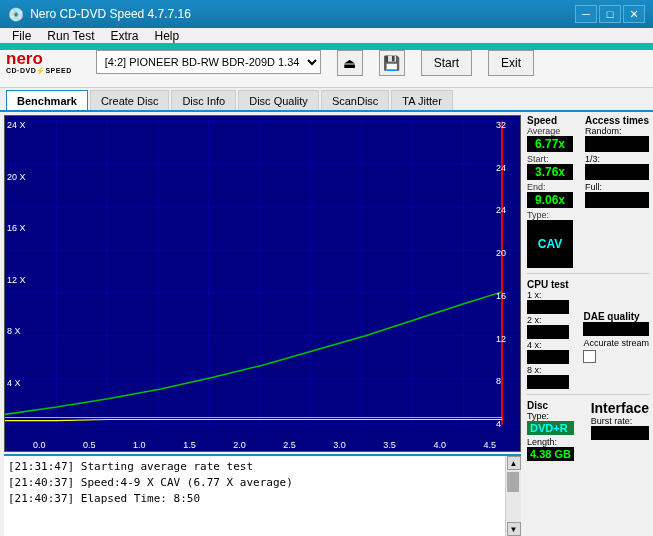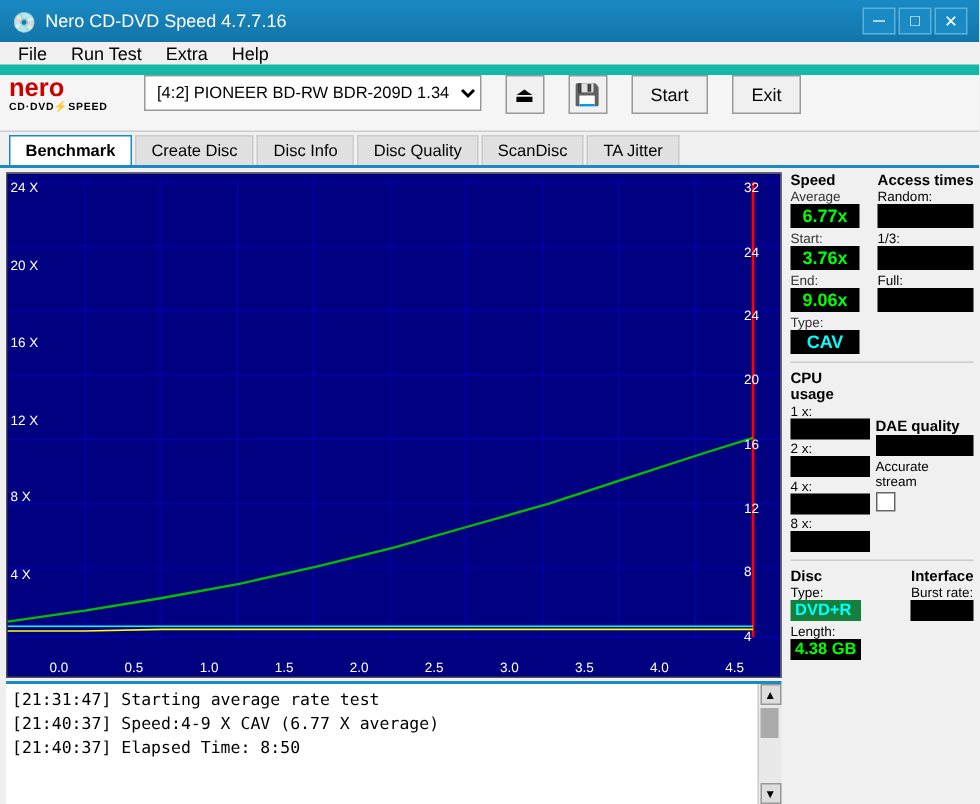--- a/index.html
+++ b/index.html
@@ -282,41 +282,41 @@
         <div style="display:flex;justify-content:space-between;align-items:flex-start;">
           <div>
             <div style="font-size:10px;font-weight:bold;">Speed</div>
             <div style="font-size:9px;color:#333;">Average</div>
             <div style="background:#000;color:#00ff00;font-weight:bold;font-size:12px;padding:1px 4px;min-width:46px;text-align:center;">6.77x</div>
             <div style="font-size:9px;color:#333;margin-top:2px;">Start:</div>
             <div style="background:#000;color:#00ff00;font-weight:bold;font-size:12px;padding:1px 4px;text-align:center;">3.76x</div>
             <div style="font-size:9px;color:#333;margin-top:2px;">End:</div>
             <div style="background:#000;color:#00ff00;font-weight:bold;font-size:12px;padding:1px 4px;text-align:center;">9.06x</div>
             <div style="font-size:9px;color:#333;margin-top:2px;">Type:</div>
-            <div style="background:#000;color:#00ffff;font-weight:bold;font-size:12px;padding:1px 4px;text-align:center;">CAV</div>
+            <div style="background:#000;color:#00ffff;font-weight:bold;font-size:12px;padding:17px 4px;text-align:center;">CAV</div>
           </div>
 
           <div style="margin-left:4px;">
             <div style="font-size:10px;font-weight:bold;">Access times</div>
             <div style="font-size:9px;">Random:</div>
             <div style="background:#000;min-width:40px;height:16px;margin-bottom:2px;"></div>
             <div style="font-size:9px;">1/3:</div>
             <div style="background:#000;min-width:40px;height:16px;margin-bottom:2px;"></div>
             <div style="font-size:9px;">Full:</div>
             <div style="background:#000;min-width:40px;height:16px;"></div>
           </div>
         </div>
       </div>
 
       <div style="border-top:1px solid #ccc;margin:3px 0;"></div>
 
       <div style="display:flex;justify-content:space-between;">
 
         <div>
-          <div style="font-size:10px;font-weight:bold;">CPU usage</div>
+          <div style="font-size:10px;font-weight:bold;">CPU test</div>
           <div style="font-size:9px;">1 x:</div>
           <div style="background:#000;min-width:36px;height:14px;margin-bottom:1px;"></div>
           <div style="font-size:9px;">2 x:</div>
           <div style="background:#000;min-width:36px;height:14px;margin-bottom:1px;"></div>
           <div style="font-size:9px;">4 x:</div>
           <div style="background:#000;min-width:36px;height:14px;margin-bottom:1px;"></div>
           <div style="font-size:9px;">8 x:</div>
           <div style="background:#000;min-width:36px;height:14px;"></div>
         </div>
 
@@ -333,21 +333,21 @@
       <div style="display:flex;justify-content:space-between;">
         <div>
           <div style="font-size:10px;font-weight:bold;">Disc</div>
           <div style="font-size:9px;">Type:</div>
           <div style="background:#15803d;color:#00ffff;font-weight:bold;font-size:11px;padding:1px 3px;">DVD+R</div>
           <div style="font-size:9px;margin-top:2px;">Length:</div>
           <div style="background:#000;color:#00ff00;font-weight:bold;font-size:11px;padding:1px 3px;">4.38 GB</div>
         </div>
 
         <div style="margin-left:4px;">
-          <div style="font-size:10px;font-weight:bold;text-align:right;">Interface</div>
+          <div style="font-size:14px;font-weight:bold;text-align:right;">Interface</div>
           <div style="font-size:9px;">Burst rate:</div>
           <div style="background:#000;min-width:40px;height:14px;"></div>
         </div>
       </div>
 
     </div>
   </div>
 
 </div>
 

